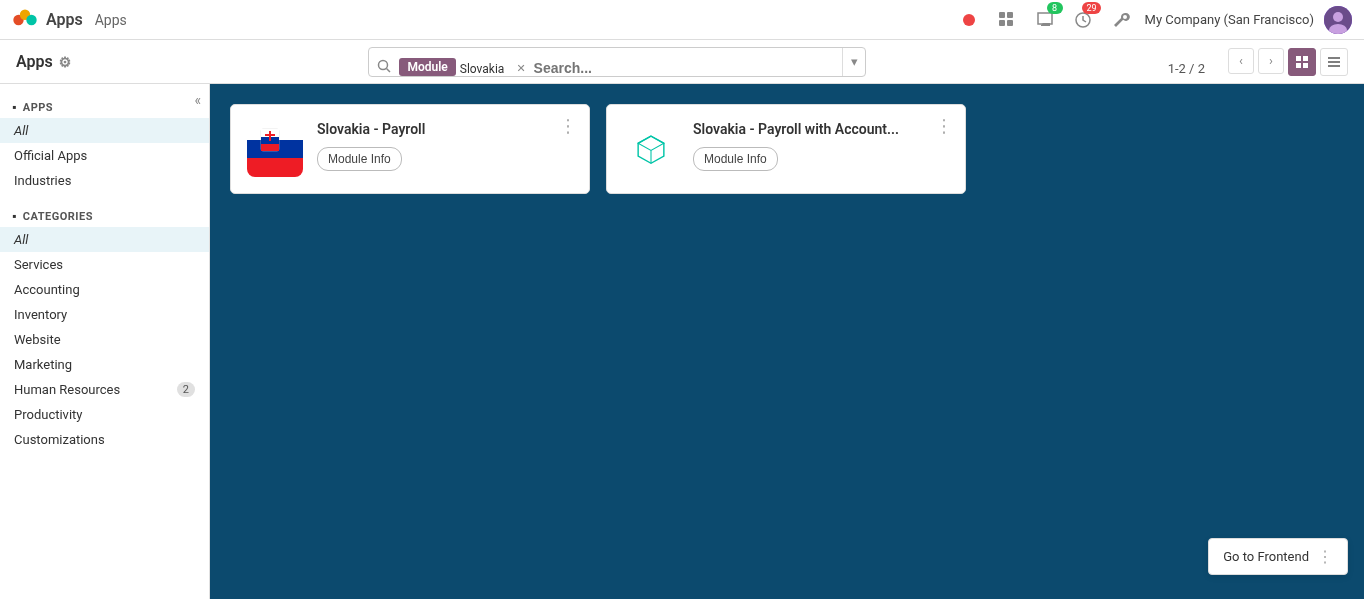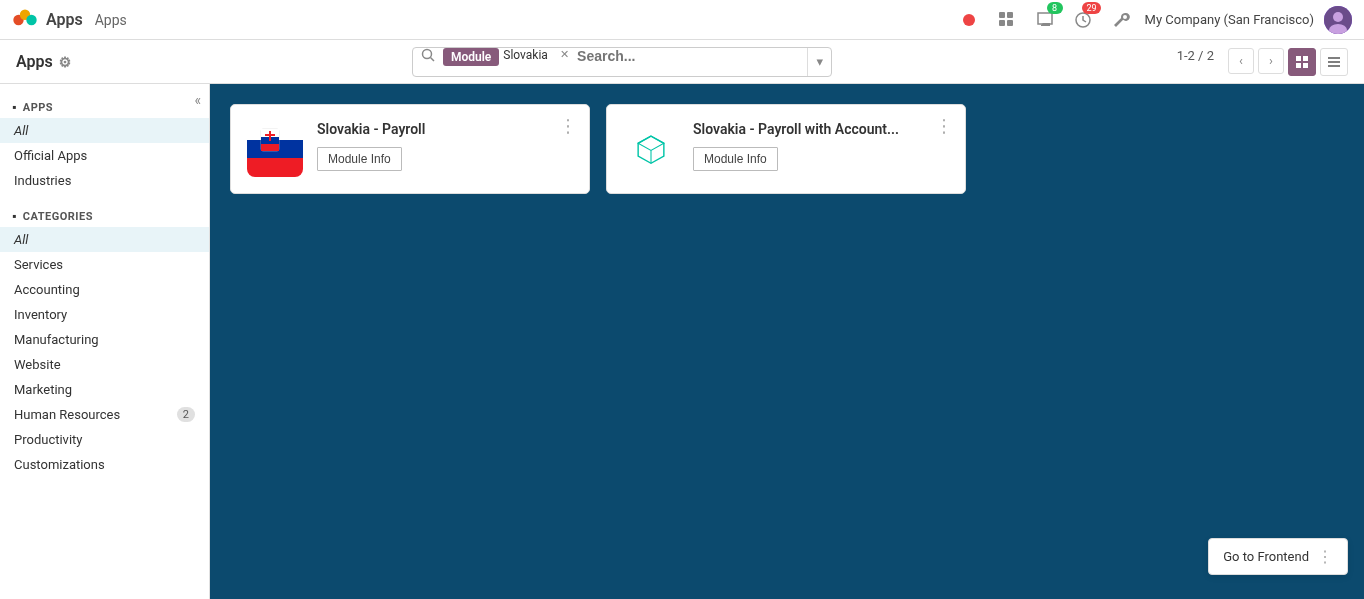--- a/index.html
+++ b/index.html
@@ -21,21 +21,21 @@
     .nav-company { font-size: 13px; color: #444; cursor: pointer; }
     .avatar { width: 28px; height: 28px; border-radius: 50%; background: #8B5CF6; display: flex; align-items: center; justify-content: center; color: white; font-size: 12px; cursor: pointer; overflow: hidden; }
 
     
     .subheader {
       display: flex; align-items: center; background: white; height: 44px;
       padding: 0 16px; border-bottom: 1px solid #ddd;
     }
     .subheader-title { font-size: 16px; font-weight: 600; color: #333; display: flex; align-items: center; gap: 6px; }
     .gear-icon { color: #888; font-size: 14px; cursor: pointer; }
-    .search-bar { margin: 16px auto; display: flex; align-items: flex-start; border: 1px solid #ccc; border-radius: 4px; background: white; height: 30px; width: 420px; }
+    .search-bar { margin: 16px auto; display: flex; align-items: flex-end; border: 1px solid #ccc; border-radius: 4px; background: white; height: 30px; width: 498px; }
     .search-icon-wrap { padding: 0 8px; color: #888; }
     .search-tag { background: #875A7B; color: white; border-radius: 3px; padding: 2px 8px; font-size: 12px; font-weight: 600; white-space: nowrap; }
     .search-filter-val { padding: 0 4px; font-size: 12px; color: #333; display: flex; align-items: center; gap: 12px; }
     .search-filter-val .x { cursor: pointer; color: #888; font-size: 11px; }
     .search-input { border: none; outline: none; flex: 1; font-size: 14px; padding: 0 4px; font-weight: bold; }
     .search-dropdown-btn { padding: 0 8px; cursor: pointer; color: #888; border-left: 1px solid #ddd; height: 100%; display: flex; align-items: center; }
     .pagination { display: flex; align-items: center; gap: 6px; font-size: 13px; color: #555; }
     .page-btn { width: 26px; height: 26px; display: flex; align-items: center; justify-content: center; border: 1px solid #ddd; border-radius: 3px; cursor: pointer; color: #888; background: white; }
     .view-btns { display: flex; gap: 4px; margin-left: 8px; }
     .view-btn { width: 28px; height: 28px; display: flex; align-items: center; justify-content: center; border: 1px solid #ddd; border-radius: 3px; cursor: pointer; background: white; color: #555; }
@@ -62,21 +62,21 @@
     .app-card {
       background: white; border: 1px solid #ddd; border-radius: 5px;
       width: 360px; padding: 16px; position: relative; display: flex; align-items: flex-start; gap: 14px;
     }
     .app-card-icon { width: 56px; height: 56px; flex-shrink: 0; border-radius: 8px; overflow: hidden; display: flex; align-items: center; justify-content: center; }
     .app-card-body { flex: 1; }
     .app-card-title { font-size: 14px; font-weight: 600; color: #333; margin-bottom: 10px; }
     .app-card-menu { position: absolute; top: 12px; right: 12px; color: #aaa; cursor: pointer; font-size: 18px; line-height: 1; }
     .module-info-btn {
       border: 1px solid #bbb; background: white; color: #444;
-      border-radius: 1px; padding: 4px 10px; font-size: 12px; cursor: pointer;
+      border-radius: 11px; padding: 4px 10px; font-size: 12px; cursor: pointer;
     }
 
     
     .cube-svg { width: 40px; height: 40px; }
 
     
     .goto-frontend {
       position: fixed; bottom: 24px; right: 16px;
       background: white; border: 1px solid #ddd; border-radius: 4px;
       padding: 8px 14px; font-size: 13px; cursor: pointer; box-shadow: 0 2px 6px rgba(0,0,0,0.1);
@@ -157,21 +157,21 @@
     </div>
     <span class="search-tag">Module</span>
     <div class="search-filter-val">
       <span>Slovakia</span>
       <span class="x">✕</span>
     </div>
     <input class="search-input" type="text" placeholder="Search..." style="">
     <div class="search-dropdown-btn">▾</div>
   </div>
 
-  <div style="display:flex;align-items:flex-start;gap:6px;margin-left:4px;">
+  <div style="display:flex;align-items:flex-end;gap:15px;margin-left:4px;">
     <span class="pagination">1-2 / 2</span>
     <div class="view-btns">
       <div class="page-btn">‹</div>
       <div class="page-btn">›</div>
       <div class="view-btn active">
         <svg width="14" height="14" viewBox="0 0 14 14">
           <rect x="1" y="1" width="5" height="5" fill="currentColor"></rect>
           <rect x="8" y="1" width="5" height="5" fill="currentColor"></rect>
           <rect x="1" y="8" width="5" height="5" fill="currentColor"></rect>
           <rect x="8" y="8" width="5" height="5" fill="currentColor"></rect>
@@ -220,23 +220,20 @@
       <div class="sidebar-item">
         <span>Services</span>
       </div>
       <div class="sidebar-item">
         <span>Accounting</span>
       </div>
       <div class="sidebar-item">
         <span>Inventory</span>
       </div>
       <div class="sidebar-item">
-        <span>Manufacturing</span>
-      </div>
-      <div class="sidebar-item">
         <span>Website</span>
       </div>
       <div class="sidebar-item">
         <span>Marketing</span>
       </div>
       <div class="sidebar-item">
         <span>Human Resources</span>
         <span class="count">2</span>
       </div>
       <div class="sidebar-item">

